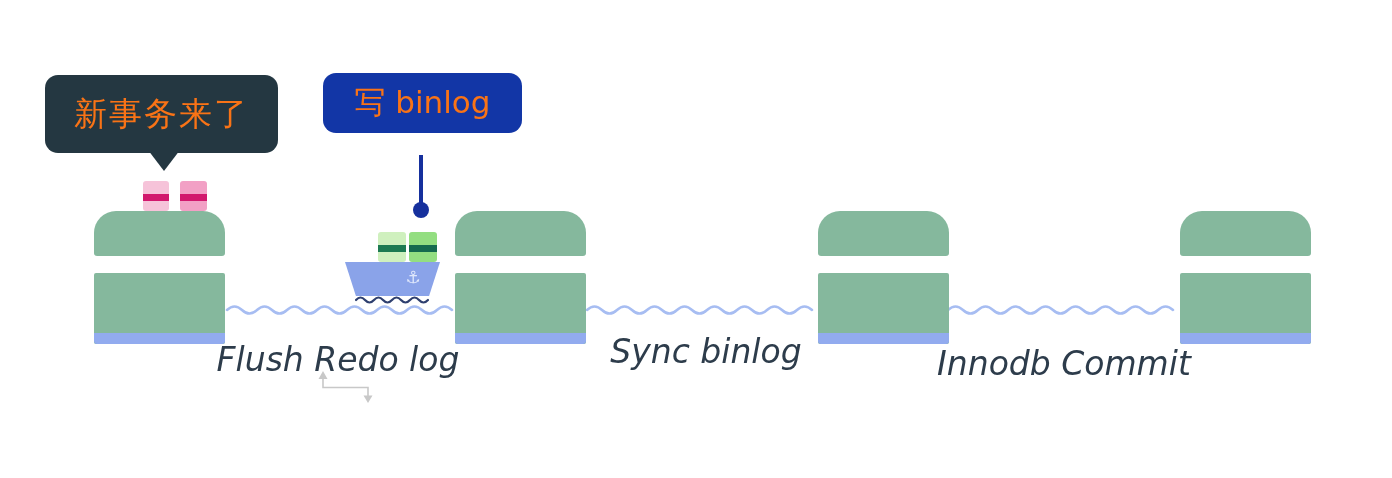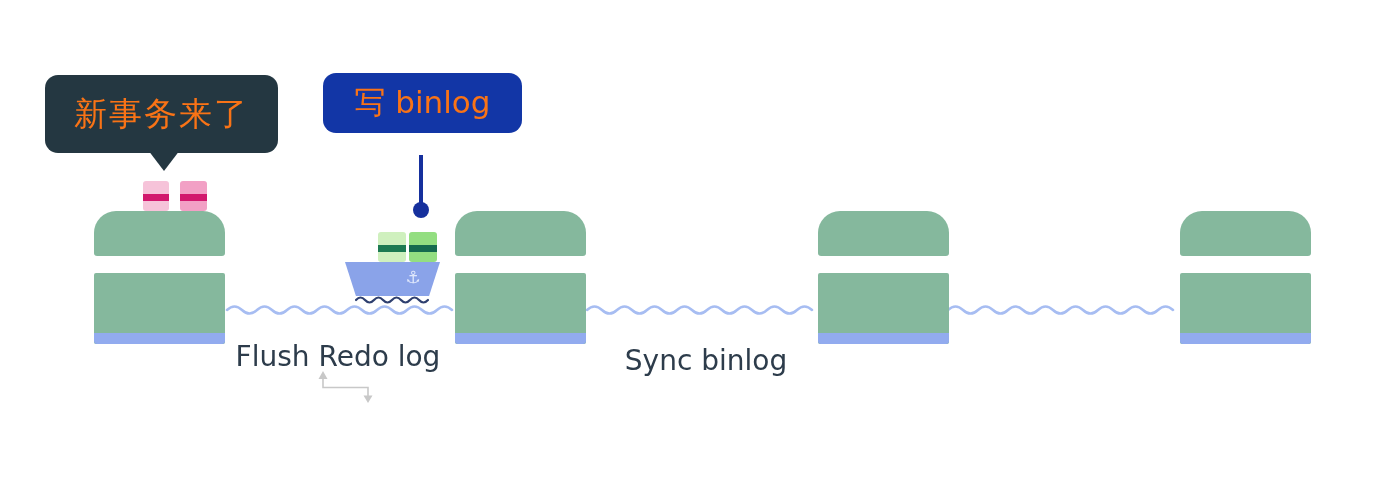--- a/index.html
+++ b/index.html
@@ -58,24 +58,24 @@
   .cg2{left:409px;top:232px;width:28px;height:30px;background:var(--greenR);}
   .cg2 .stripe{background:var(--green-stripeR);}
   
   .hull{
     position:absolute;left:345px;top:262px;width:95px;height:34px;background:var(--hull);
     clip-path:polygon(0 0,100% 0,88.5% 100%,11.5% 100%);
   }
   .anchor{position:absolute;left:402px;top:266px;width:22px;height:22px;
     color:#dfe7fb;font-size:17px;line-height:22px;text-align:center;}
   
-  .stage-label{position:absolute;color:var(--label);font-size:28px;white-space:nowrap;transform:translateX(-50%);}
+  .stage-label{position:absolute;color:var(--label);font-size:33px;white-space:nowrap;transform:translateX(-50%);font-style:italic;}
   .lbl-flush{left:338px;top:340px;}
   .lbl-write{left:346px;top:406px;}
-  .lbl-sync{left:706px;top:344px;}
+  .lbl-sync{left:706px;top:332px;}
   .lbl-innodb{left:1064px;top:344px;}
   svg.overlay{position:absolute;left:0;top:0;width:1392px;height:478px;pointer-events:none;}
 </style>
 </head>
 <body>
 
 <div class="canvas">
 
   <svg class="overlay">
 
@@ -139,14 +139,15 @@
   <div class="callout-tail"></div>
 
   <div class="callout blue">
     <span>写 binlog</span>
   </div>
   <div class="pin-line"></div>
   <div class="pin-dot"></div>
 
   <div class="stage-label lbl-flush">Flush Redo log</div>
   <div class="stage-label lbl-sync">Sync binlog</div>
+  <div class="stage-label lbl-innodb">Innodb Commit</div>
 
 </div>
 
 </body></html>

